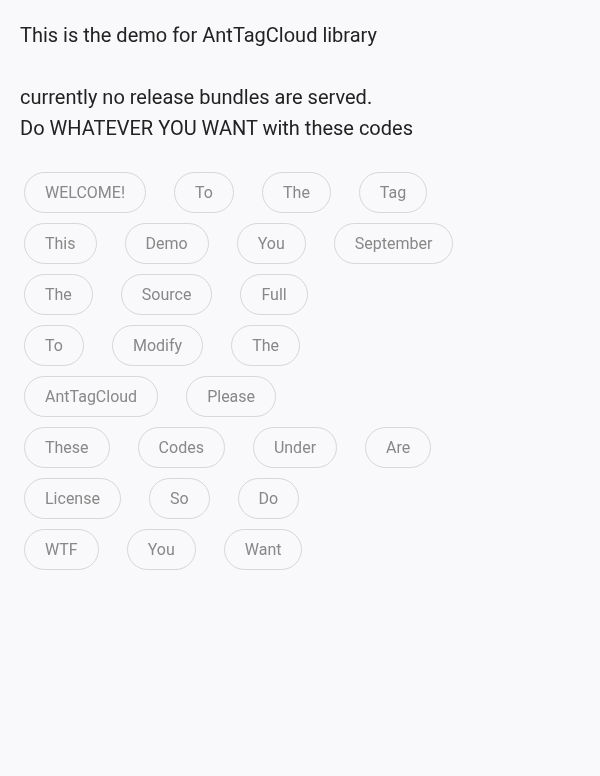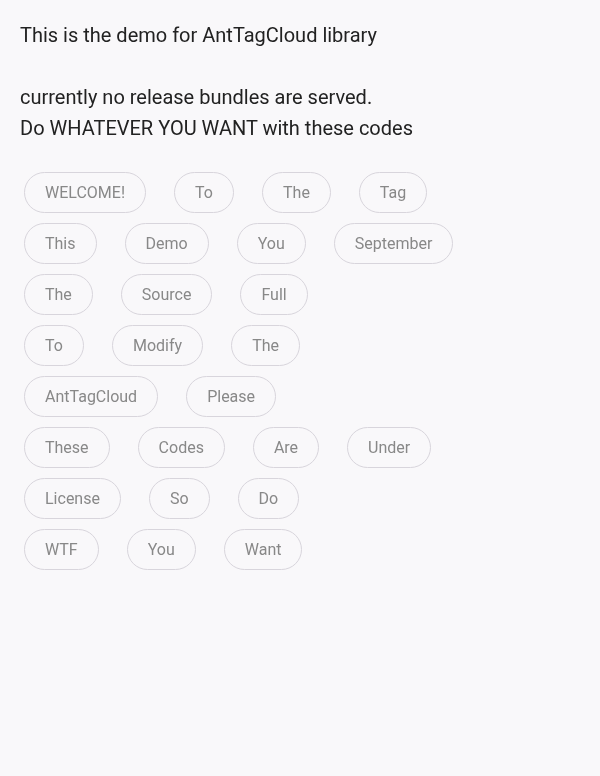--- a/index.html
+++ b/index.html
@@ -87,22 +87,22 @@
       <div class="tag">Modify</div>
       <div class="tag">The</div>
     </div>
     <div class="tag-row">
       <div class="tag">AntTagCloud</div>
       <div class="tag">Please</div>
     </div>
     <div class="tag-row">
       <div class="tag">These</div>
       <div class="tag">Codes</div>
+      <div class="tag">Under</div>
       <div class="tag">Are</div>
-      <div class="tag">Under</div>
     </div>
     <div class="tag-row">
       <div class="tag">License</div>
       <div class="tag">So</div>
       <div class="tag">Do</div>
     </div>
     <div class="tag-row">
       <div class="tag">WTF</div>
       <div class="tag">You</div>
       <div class="tag">Want</div>

